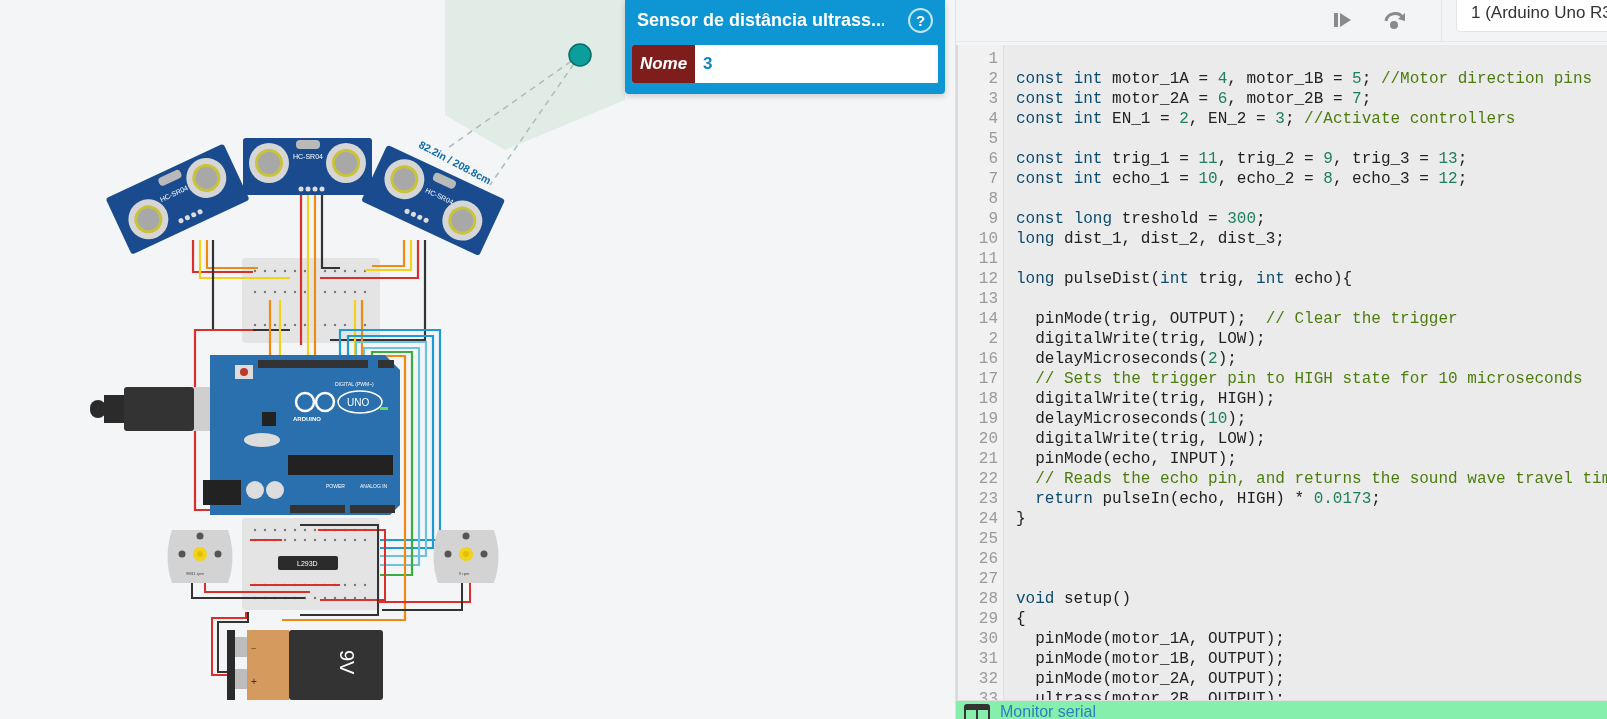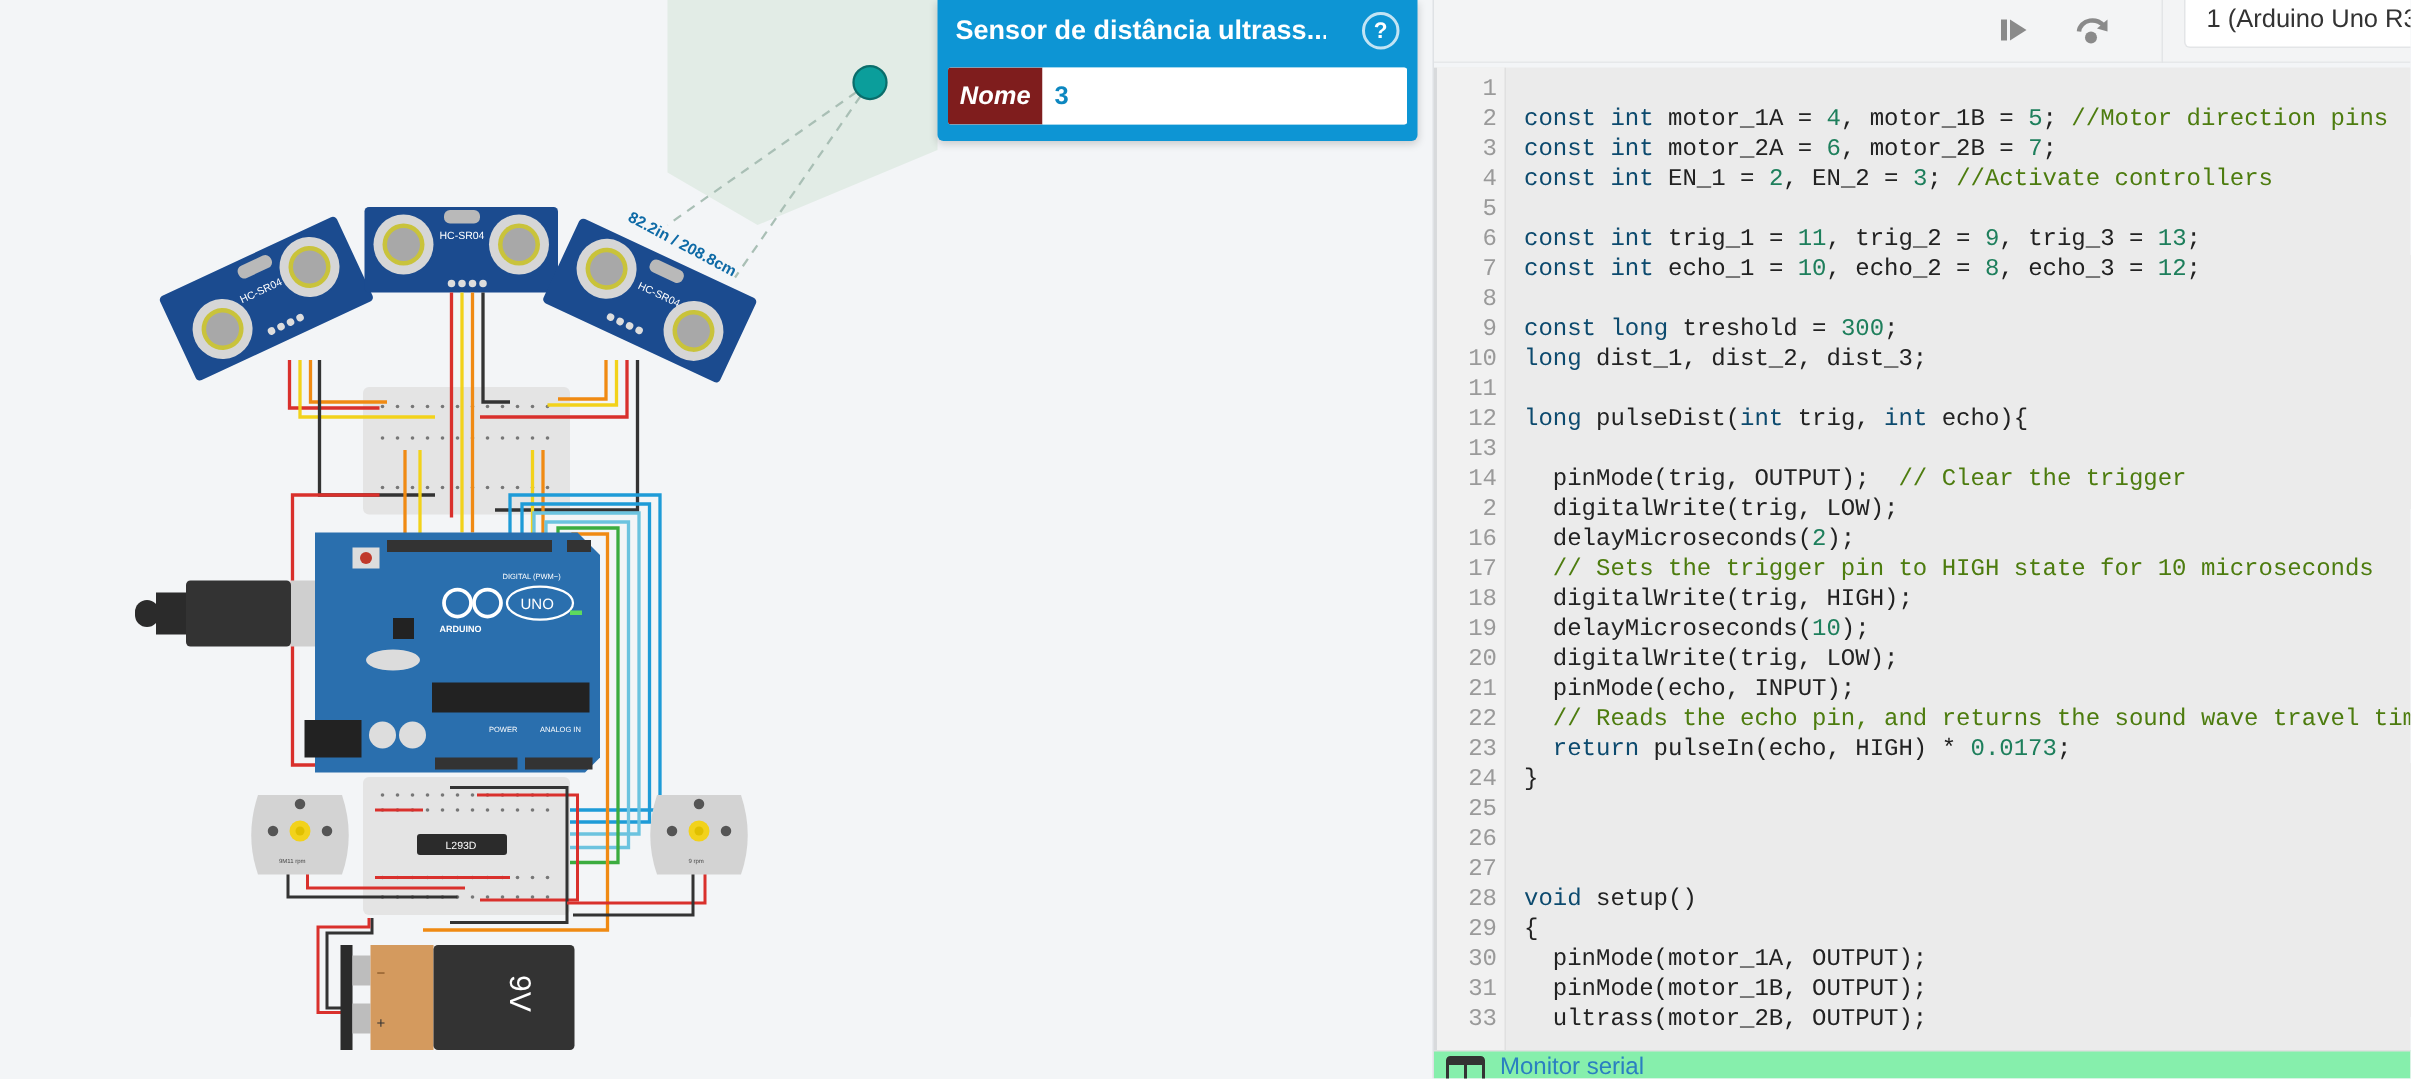--- a/index.html
+++ b/index.html
@@ -361,20 +361,21 @@
         <div class="line"><span class="ln">22</span><span class="code">  <span class="cm">// Reads the echo pin, and returns the sound wave travel time</span></span></div>
         <div class="line"><span class="ln">23</span><span class="code">  <span class="kw">return</span> pulseIn(echo, HIGH) * <span class="num">0.0173</span>;</span></div>
         <div class="line"><span class="ln">24</span><span class="code">}</span></div>
         <div class="line"><span class="ln">25</span><span class="code"></span></div>
         <div class="line"><span class="ln">26</span><span class="code"></span></div>
         <div class="line"><span class="ln">27</span><span class="code"></span></div>
         <div class="line"><span class="ln">28</span><span class="code"><span class="kw">void</span> setup()</span></div>
         <div class="line"><span class="ln">29</span><span class="code">{</span></div>
         <div class="line"><span class="ln">30</span><span class="code">  pinMode(motor_1A, OUTPUT);</span></div>
         <div class="line"><span class="ln">31</span><span class="code">  pinMode(motor_1B, OUTPUT);</span></div>
+        <div class="line"><span class="ln">32</span><span class="code">  pinMode(motor_2A, OUTPUT);</span></div>
         <div class="line"><span class="ln">33</span><span class="code">  ultrass(motor_2B, OUTPUT);</span></div>
       </div>
   </div>
 
   <div class="serial-bar">
     <svg width="26" height="20" viewBox="0 0 26 20" style="margin-top:2px">
       <rect x="1" y="2" width="24" height="18" rx="2" fill="none" stroke="#333" stroke-width="2"></rect>
       <rect x="1" y="2" width="24" height="5" fill="#333"></rect>
       <line x1="13" y1="7" x2="13" y2="20" stroke="#333" stroke-width="2"></line>
     </svg>

